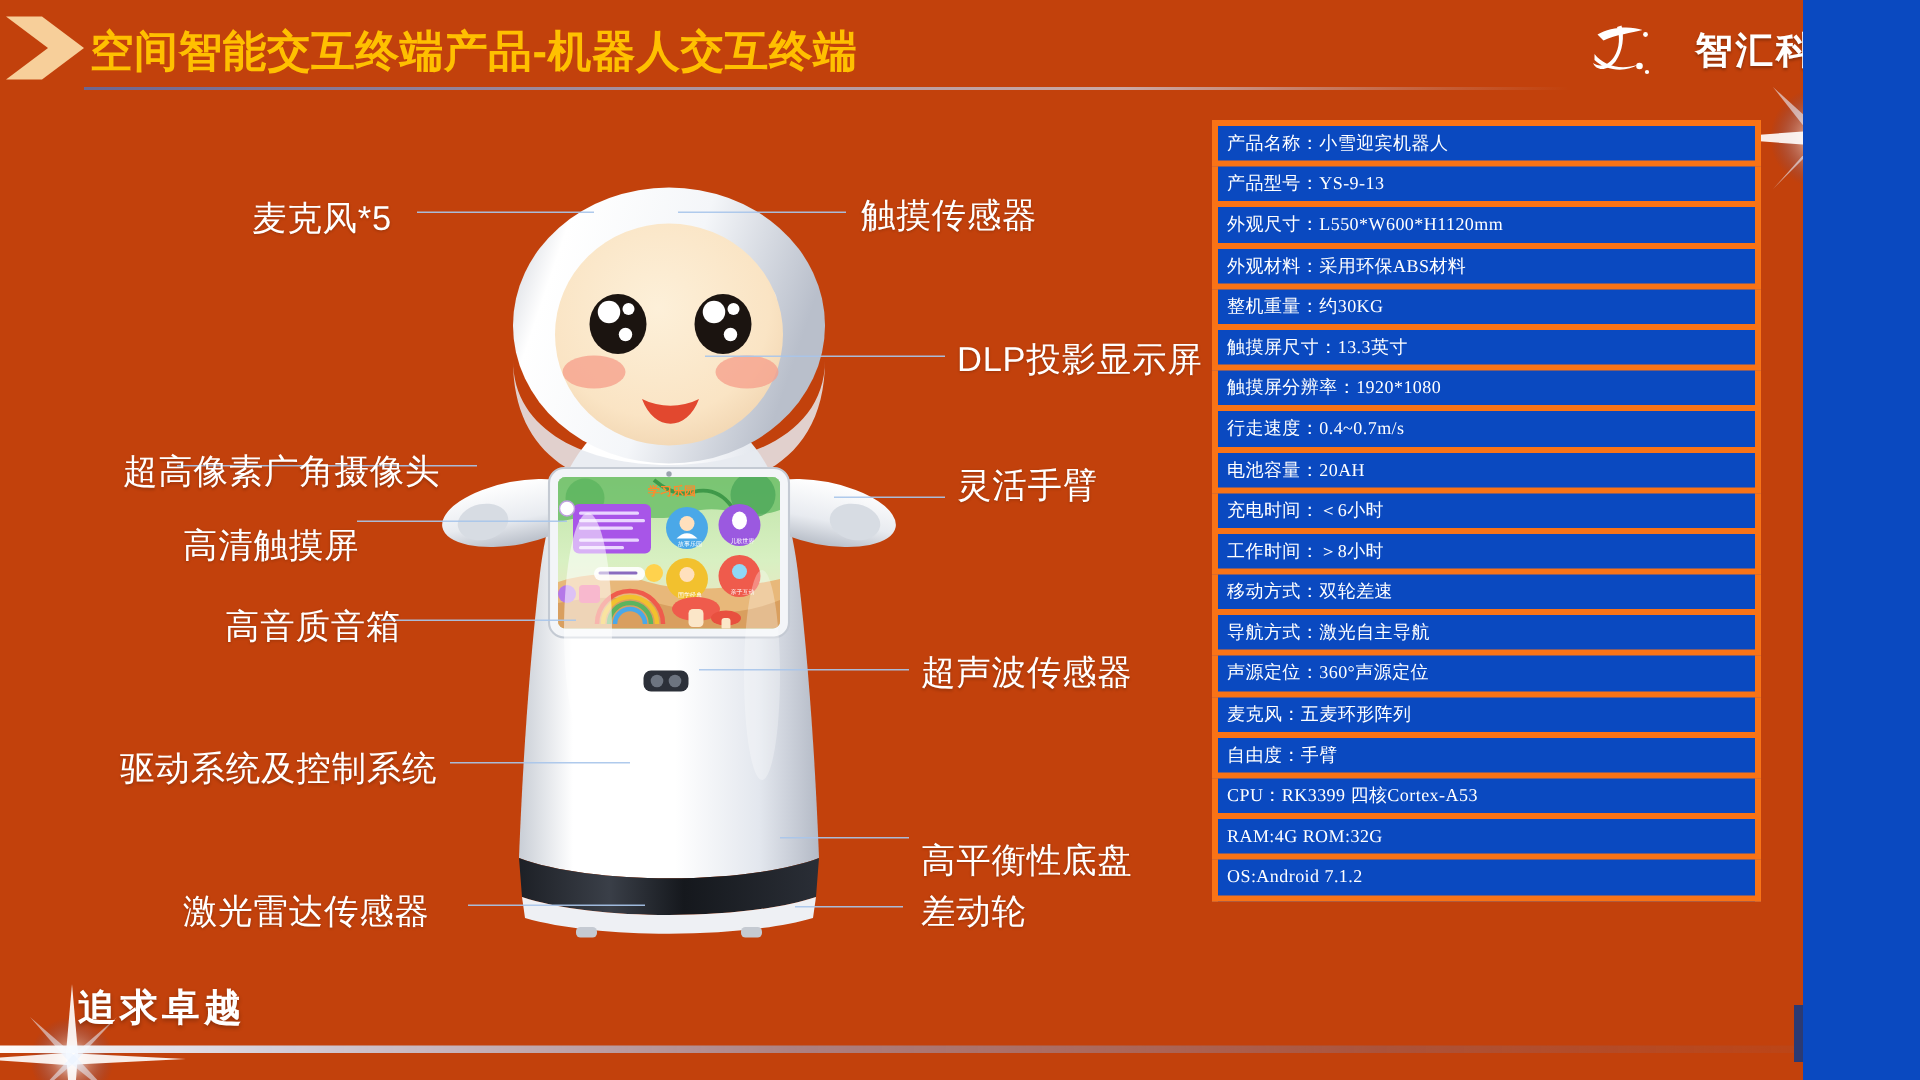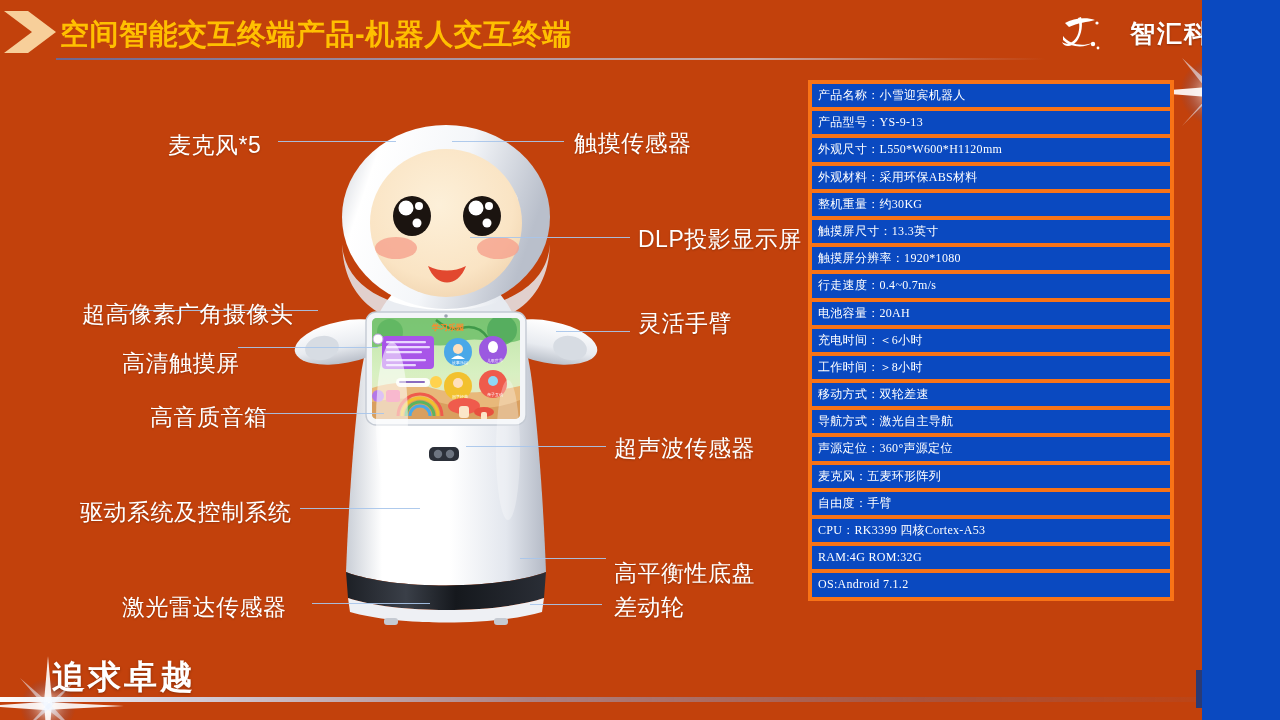--- a/index.html
+++ b/index.html
@@ -87,21 +87,21 @@
     padding: 3px 6px 4px 6px;
     line-height: 1.35;
     white-space: nowrap;
     letter-spacing: .3px;
   }
 
   
   .motto {
     position: absolute; left: 52px; top: 655px;
     font-family: Liberation Serif, serif;
-    font-size: 33px; font-weight: bold; color: #ffffff;
+    font-size: 25px; font-weight: bold; color: #ffffff;
     letter-spacing: 3px;
     text-shadow: 0 1px 3px rgba(0,0,0,.3);
   }
   .page-badge {
     position: absolute; left: 1196px; top: 670px;
     width: 68px; height: 38px;
     background: #2b3a73;
     display: flex; align-items: center; justify-content: center;
     color: #ffffff; font-size: 22px; letter-spacing: 1px;
   }

